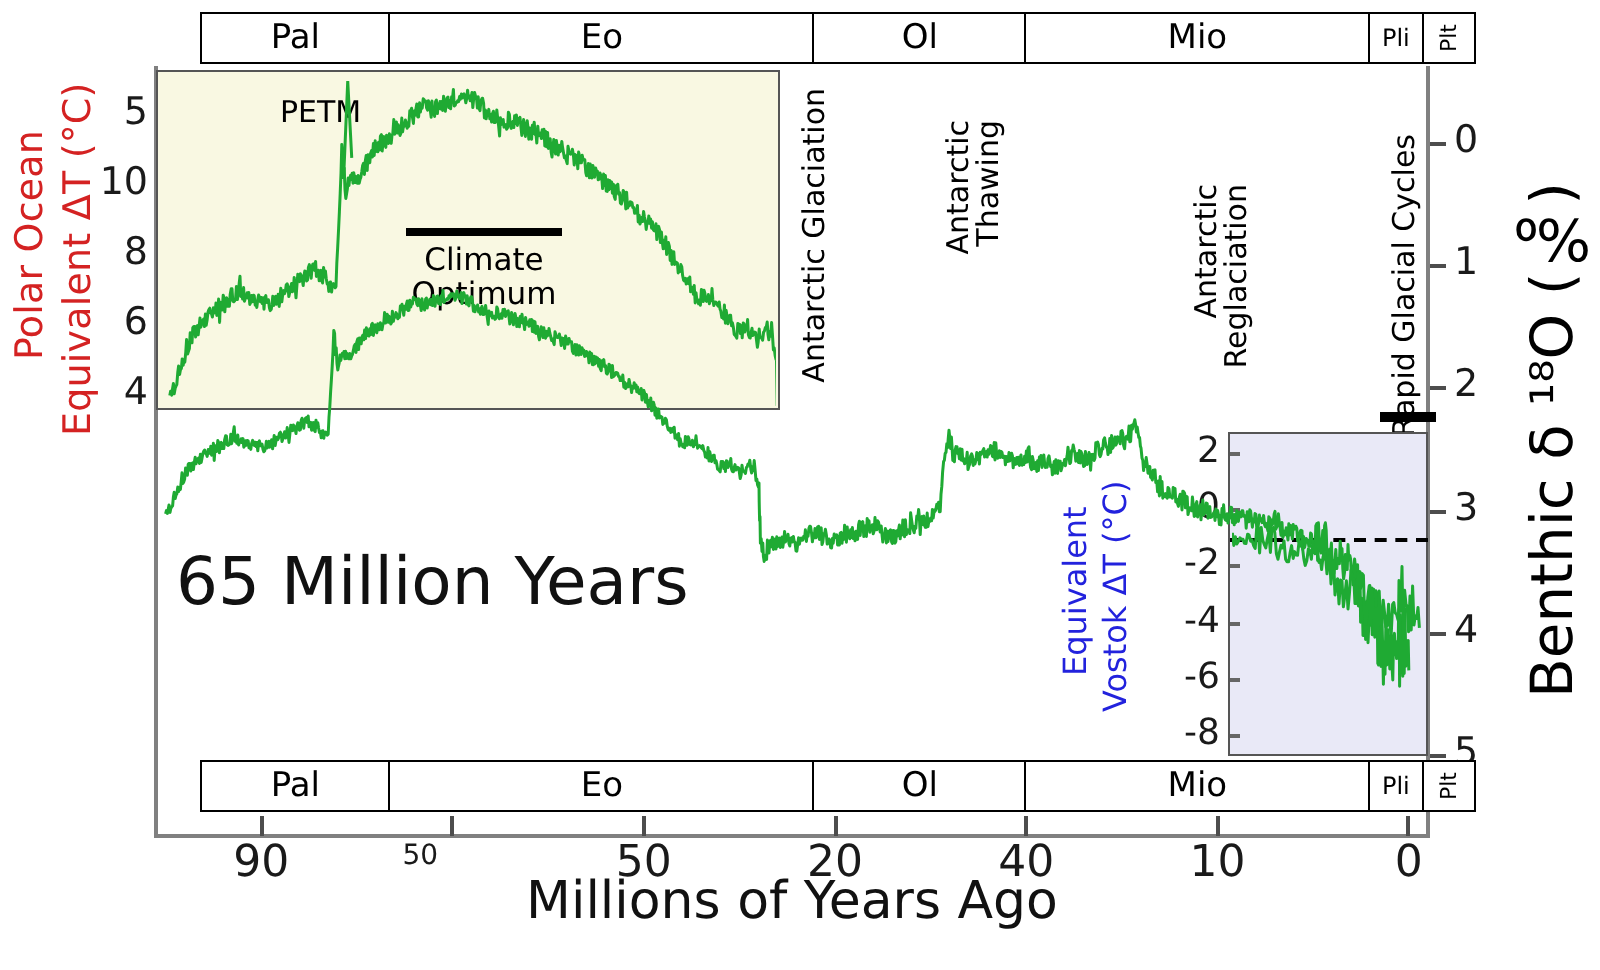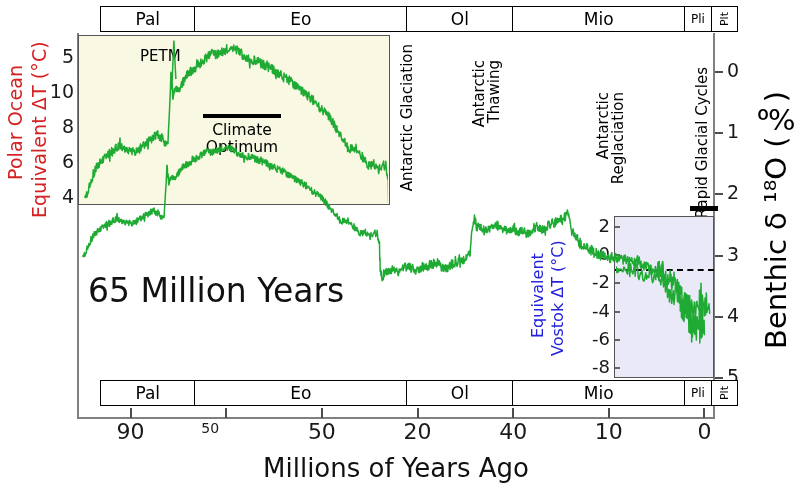--- a/index.html
+++ b/index.html
@@ -205,21 +205,21 @@
     <div class="ticklabel" style="left: 296.88px; top: 421px; width: 50px; text-align: center; font-size: 22px;">50</div>
     <div class="tick" style="left: 416.519px; top: 408px; width: 2px; height: 10px;"></div>
     <div class="ticklabel" style="left: 392.519px; top: 421px; width: 50px; text-align: center; font-size: 22px;">20</div>
     <div class="tick" style="left: 512.158px; top: 408px; width: 2px; height: 10px;"></div>
     <div class="ticklabel" style="left: 488.158px; top: 421px; width: 50px; text-align: center; font-size: 22px;">40</div>
     <div class="tick" style="left: 607.797px; top: 408px; width: 2px; height: 10px;"></div>
     <div class="ticklabel" style="left: 583.797px; top: 421px; width: 50px; text-align: center; font-size: 22px;">10</div>
     <div class="tick" style="left: 703.436px; top: 408px; width: 2px; height: 10px;"></div>
     <div class="ticklabel" style="left: 679.436px; top: 421px; width: 50px; text-align: center; font-size: 22px;">0</div>
   </div>
-<div id="xlabel" style="left:77px;top:455px;width:638px;text-align:center;">
+<div id="xlabel" style="left:77px;top:438px;width:638px;text-align:center;">
   <span>Millions of Years Ago</span>
 </div>
 
 <svg class="abs" id="curve-layer" style="left:0;top:0;" width="800" height="485" viewBox="0 0 800 485">
     <defs>
       <clipPath id="clip-main">
         <rect x="78" y="34" width="636" height="383"></rect>
       </clipPath>
       <clipPath id="clip-paleo">
         <rect x="80" y="37" width="308" height="166"></rect>

